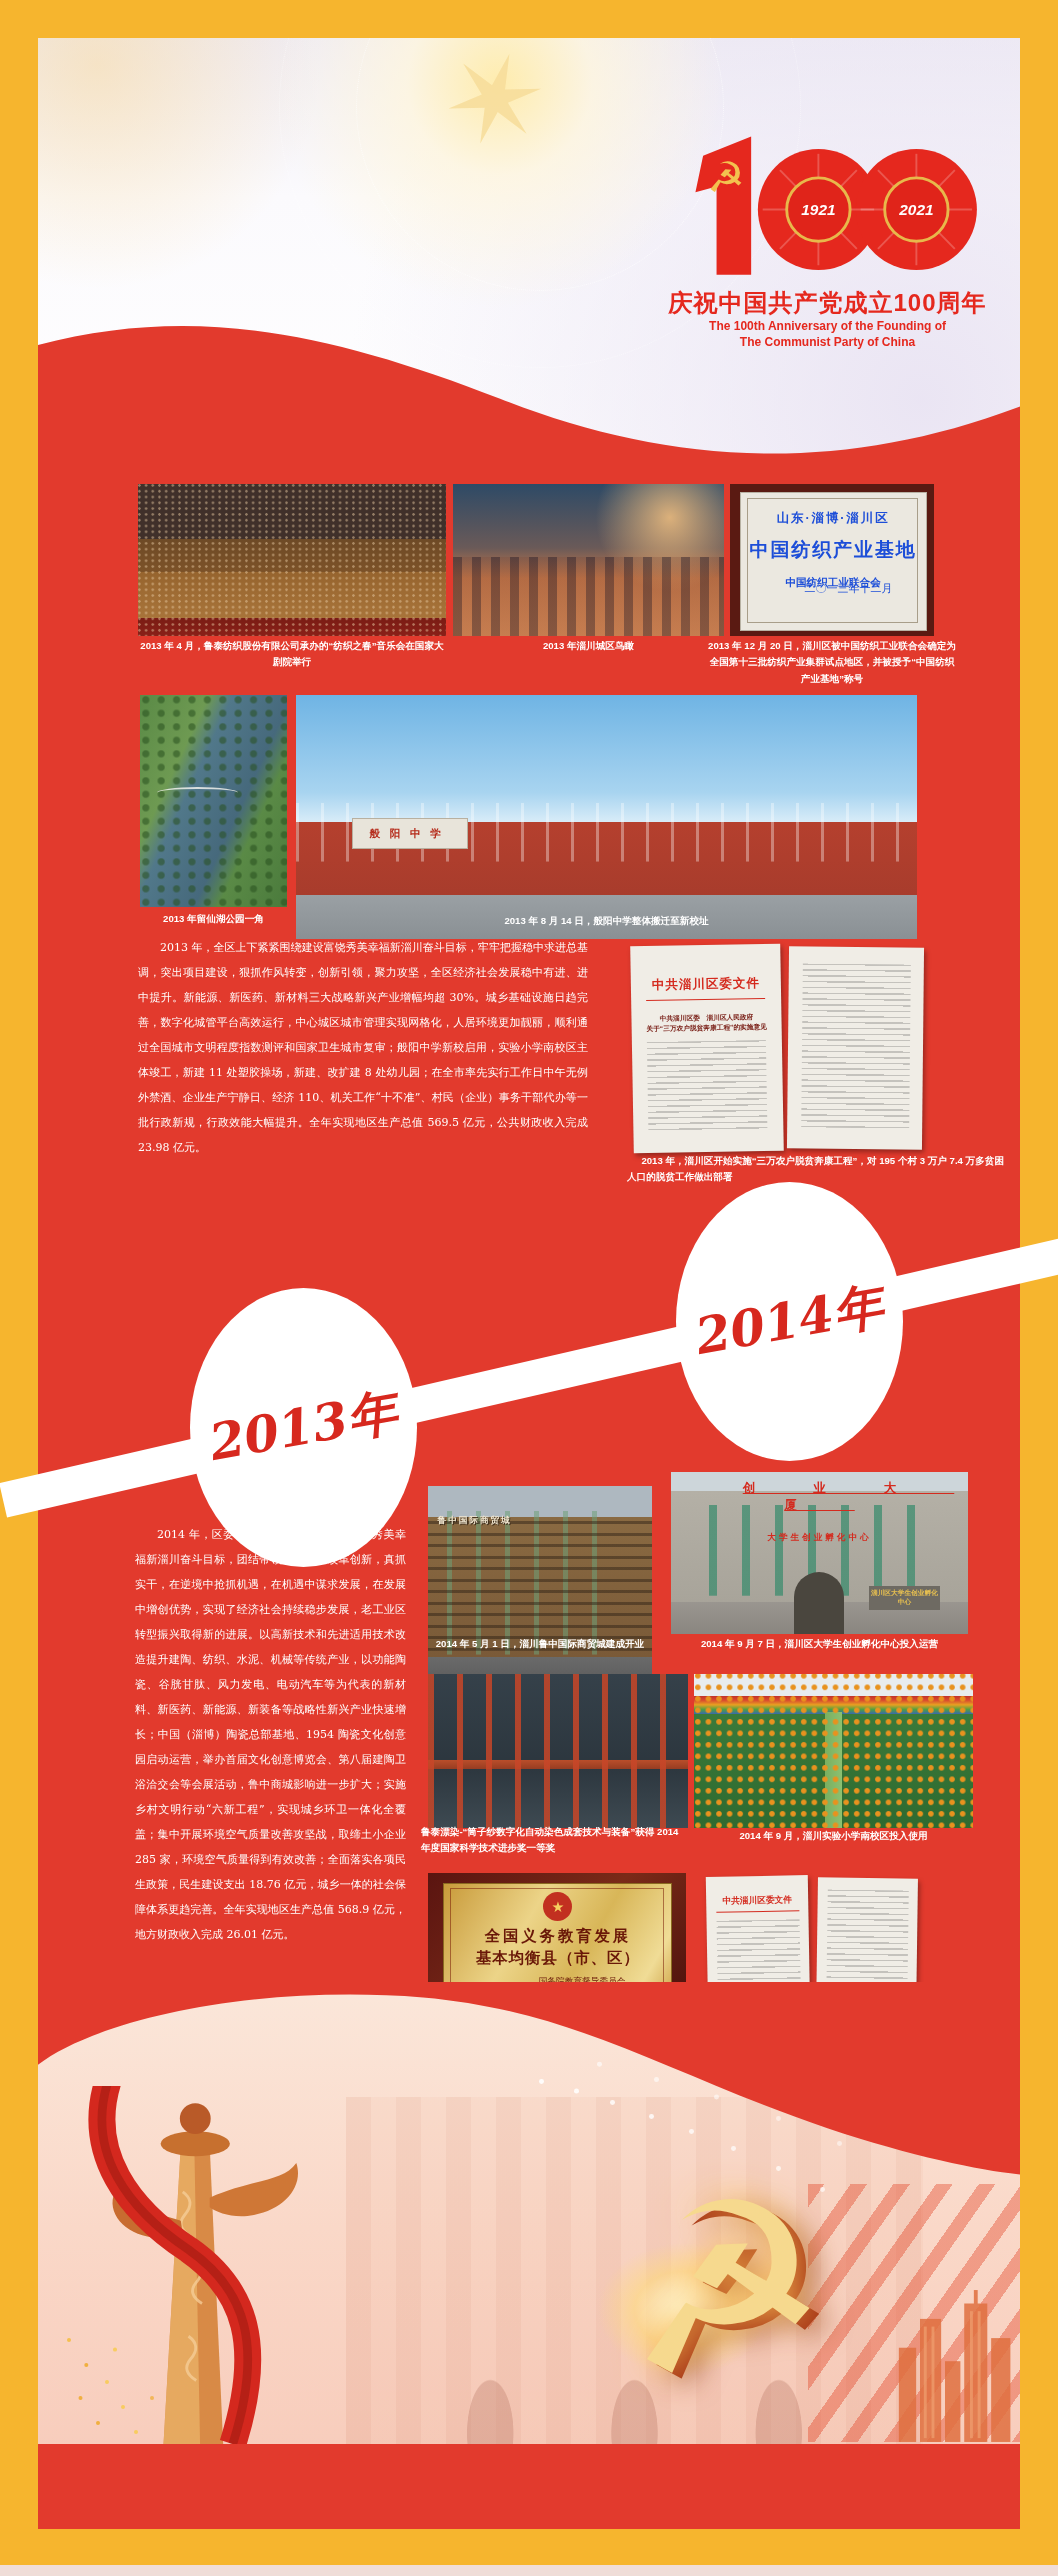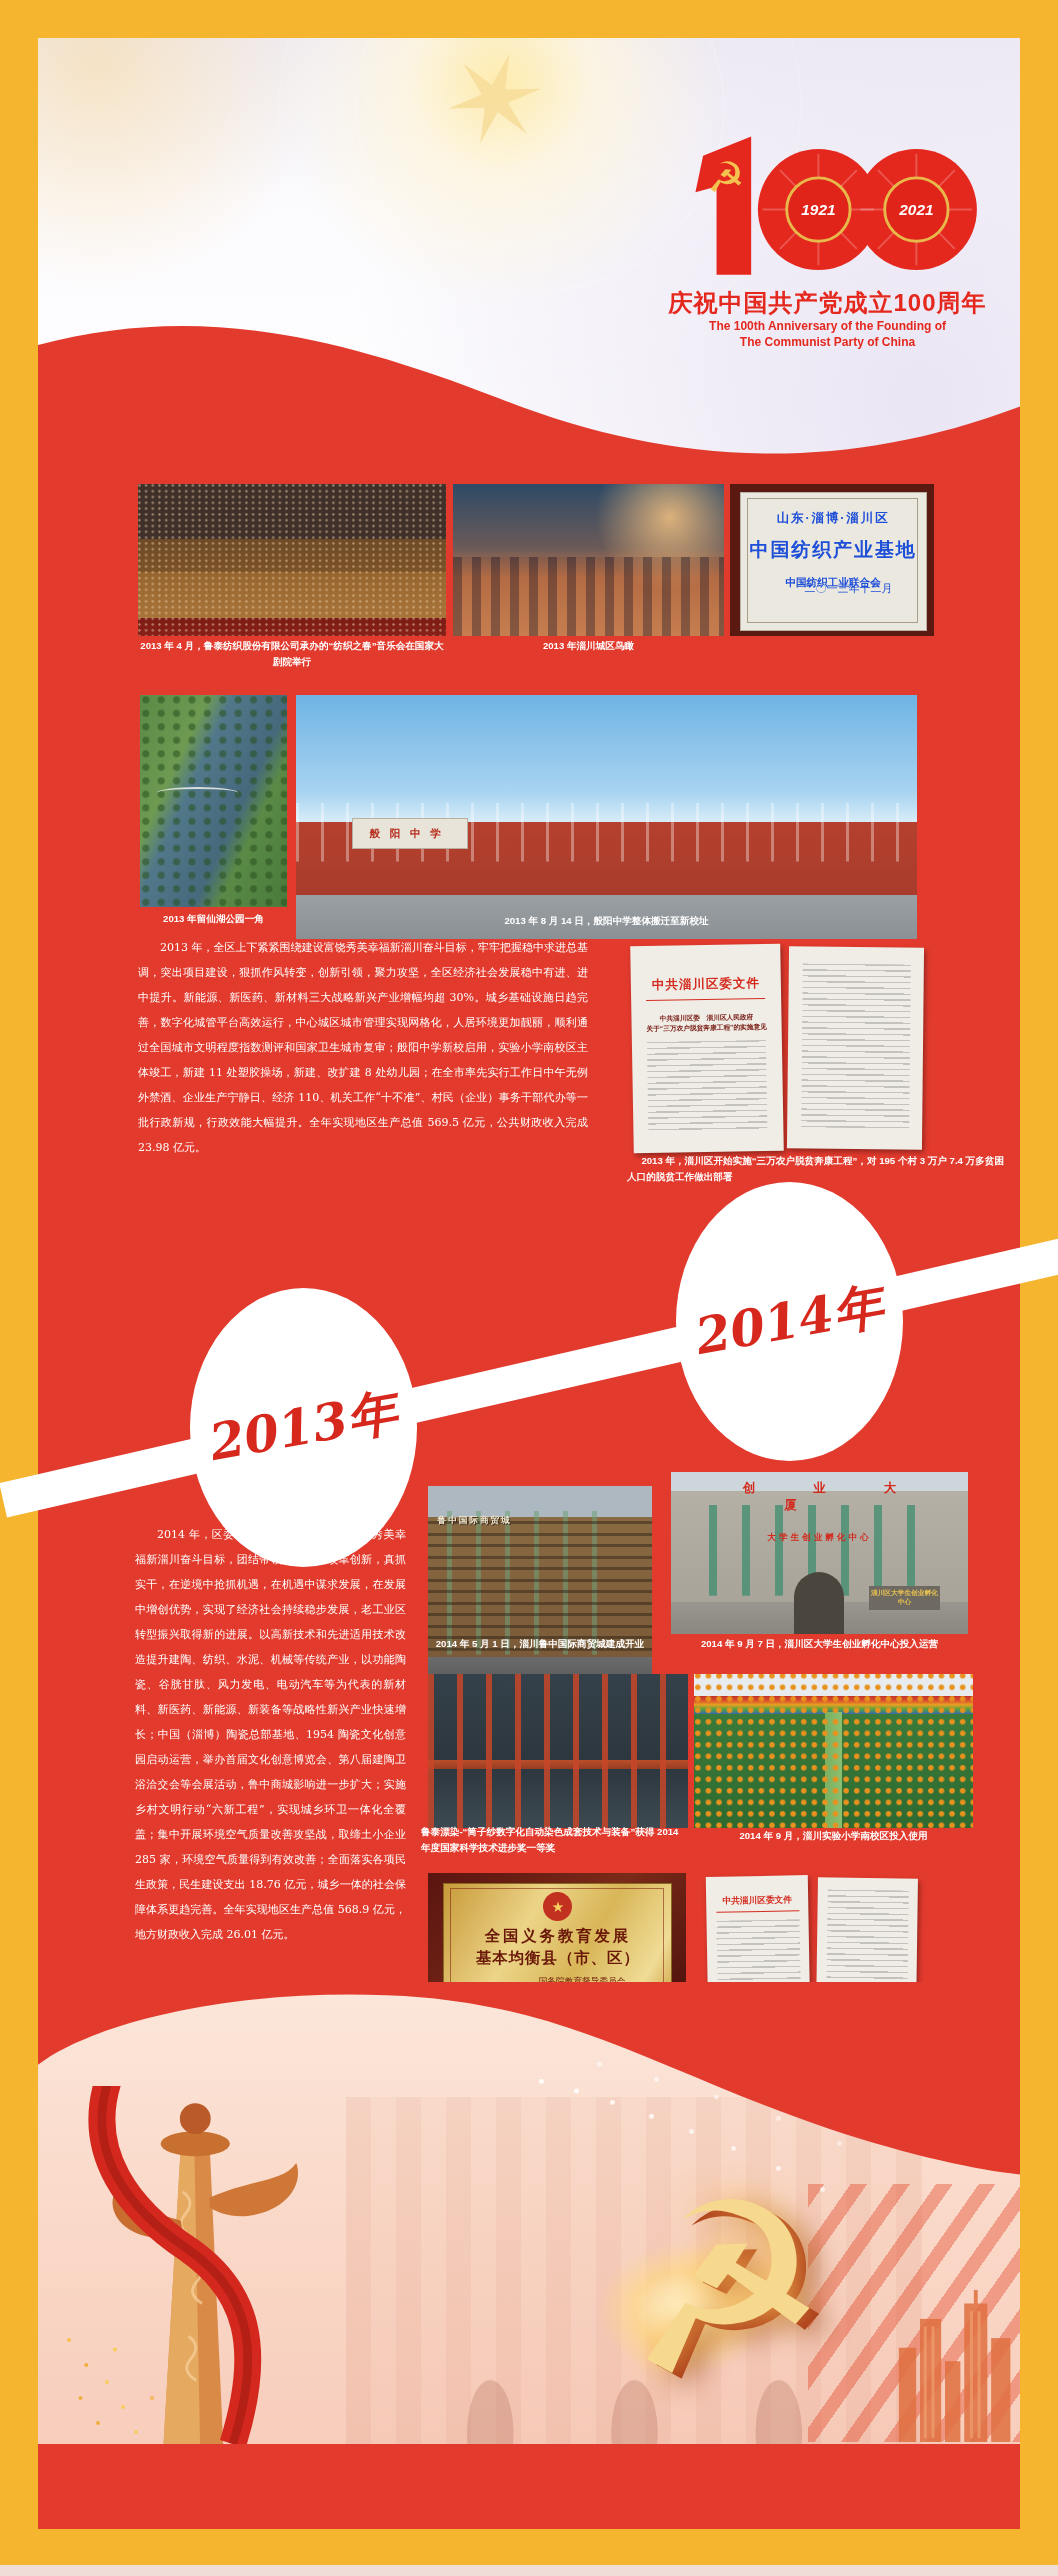--- a/index.html
+++ b/index.html
@@ -90,20 +90,21 @@
     <div class="abs" style="left:9.6px;top:7.7px;width:185px;height:137px;background:#ebe8e0;border:1px solid #b8b2a4;">
       <div class="abs" style="left:6.7px;top:5.8px;width:169px;height:123px;border:1px solid #a89e8a;"></div>
       <div class="plaque-red" style="top:17.3px;font-size:12.5px;font-weight:bold;letter-spacing:1.9px;">山东·淄博·淄川区</div>
       <div class="plaque-red" style="top:44px;font-size:19px;font-weight:bold;letter-spacing:1.9px;">中国纺织产业基地</div>
       <div class="plaque-red" style="top:83px;font-size:10.6px;font-weight:bold;">中国纺织工业联合会</div>
       <div class="plaque-red" style="top:88px;font-size:11px;padding-left:31px;">二〇一三年十二月</div>
     </div>
   </div>
   <div class="cap" style="left:138px;top:638px;width:308px;">2013 年 4 月，鲁泰纺织股份有限公司承办的“纺织之春”音乐会在国家大剧院举行</div>
   <div class="cap" style="left:453px;top:638px;width:271px;">2013 年淄川城区鸟瞰</div>
+  <div class="cap" style="left:705px;top:638px;width:254px;text-align:center;">2013 年 12 月 20 日，淄川区被中国纺织工业联合会确定为全国第十三批纺织产业集群试点地区，并被授予“中国纺织产业基地”称号</div>
 
   <div class="photo" style="left:140px;top:695px;width:147px;height:212px;background:
        radial-gradient(circle 3.8px at 5.8px 4.8px, rgba(40,80,30,.55) 2.9px, transparent 4.3px) 0 0/15.4px 13.5px,
        linear-gradient(115deg,#5a8a46 0%,#6e9a52 28%,#51788a 38%,#46697c 62%,#5a8a46 72%,#4a7a3c 100%);">
     <div class="abs" style="left:17.3px;top:92px;width:81px;height:9.6px;border-radius:50%;border-top:2.9px solid rgba(240,240,235,.85);"></div>
   </div>
   <div class="photo" style="left:296px;top:695px;width:621px;height:244px;background:
        repeating-linear-gradient(90deg, rgba(255,255,255,.35) 0 2.9px, transparent 2.9px 25px) 0 58%/100% 24% no-repeat,
        linear-gradient(180deg, transparent 0 52%, #b5402e 52%, #a83c2c 82%, #9aa0a4 82%, #8a9094 100%),
        linear-gradient(180deg,#6fb4e4 0%,#a8d4f0 40%,#d8ecf8 52%);">
@@ -142,21 +143,21 @@
 
   <div class="photo" style="left:428px;top:1474px;width:224px;height:194px;background:
        repeating-linear-gradient(0deg, rgba(40,28,18,.45) 0 2.9px, transparent 2.9px 11.5px) 0 29px/100% 70% no-repeat,
        repeating-linear-gradient(90deg, rgba(110,160,120,.55) 0 4.8px, transparent 4.8px 29px) 19px 25px/75% 74% no-repeat,
        linear-gradient(180deg,#aeb8c0 0%,#aeb8c0 16%,#8a6a42 16%,#7a5a38 88%,#6a6a6a 88%,#5e5e5e 100%); margin-top: 12px;">
     <span class="sign" style="left:9.6px;top:29px;color:#f0e6d0;font-size:8.7px;font-weight:bold;letter-spacing:1.9px;text-shadow:1px 1px 0 #3a2a18;">鲁中国际商贸城</span>
   </div>
   <div class="photo" style="left:671px;top:1472px;width:297px;height:162px;background:
        repeating-linear-gradient(90deg, rgba(60,140,110,.75) 0 7.7px, transparent 7.7px 33px) 38px 33px/70% 56% no-repeat,
        linear-gradient(180deg,#cdd6da 0%,#cdd6da 12%,#b4b0a6 12%,#a8a49a 80%,#9a9690 80%,#8a8680 100%);">
-    <span class="sign" style="left:0;right:0;top:7.7px;text-align:center;color:#d42a1e;font-size:12.5px;font-weight:bold;letter-spacing:58px;text-indent:58px;">创业大厦</span>
+    <span class="sign" style="left:0;right:0;top:7.7px;text-align:center;color:#d42a1e;font-size:12.5px;font-weight:bold;letter-spacing:58px;text-indent:58px;text-decoration:underline;">创业大厦</span>
     <span class="sign" style="left:0;right:0;top:60px;text-align:center;color:#d42a1e;font-size:8.7px;font-weight:bold;letter-spacing:2.9px;">大学生创业孵化中心</span>
     <span class="abs" style="left:123px;top:100px;width:50px;height:62px;background:#4a463e;border-radius:25px 25px 0 0;"></span>
     <span class="sign" style="left:198px;top:114px;width:67px;color:#e8c050;font-size:6.7px;font-weight:bold;background:#6e6a62;padding:2.9px 1.9px;text-align:center;">淄川区大学生创业孵化中心</span>
   </div>
   <div class="cap" style="left:428px;top:1636px;width:224px;">2014 年 5 月 1 日，淄川鲁中国际商贸城建成开业</div>
   <div class="cap" style="left:671px;top:1636px;width:297px;">2014 年 9 月 7 日，淄川区大学生创业孵化中心投入运营</div>
 
   <div class="photo" style="left:428px;top:1674px;width:260px;height:154px;background:
        repeating-linear-gradient(90deg, rgba(200,70,40,.85) 0 5.8px, transparent 5.8px 29px) 0 0/100% 100% no-repeat,
        linear-gradient(180deg, transparent 0 56%, rgba(200,80,40,.9) 56%, rgba(160,60,30,.9) 62%, transparent 62%),

